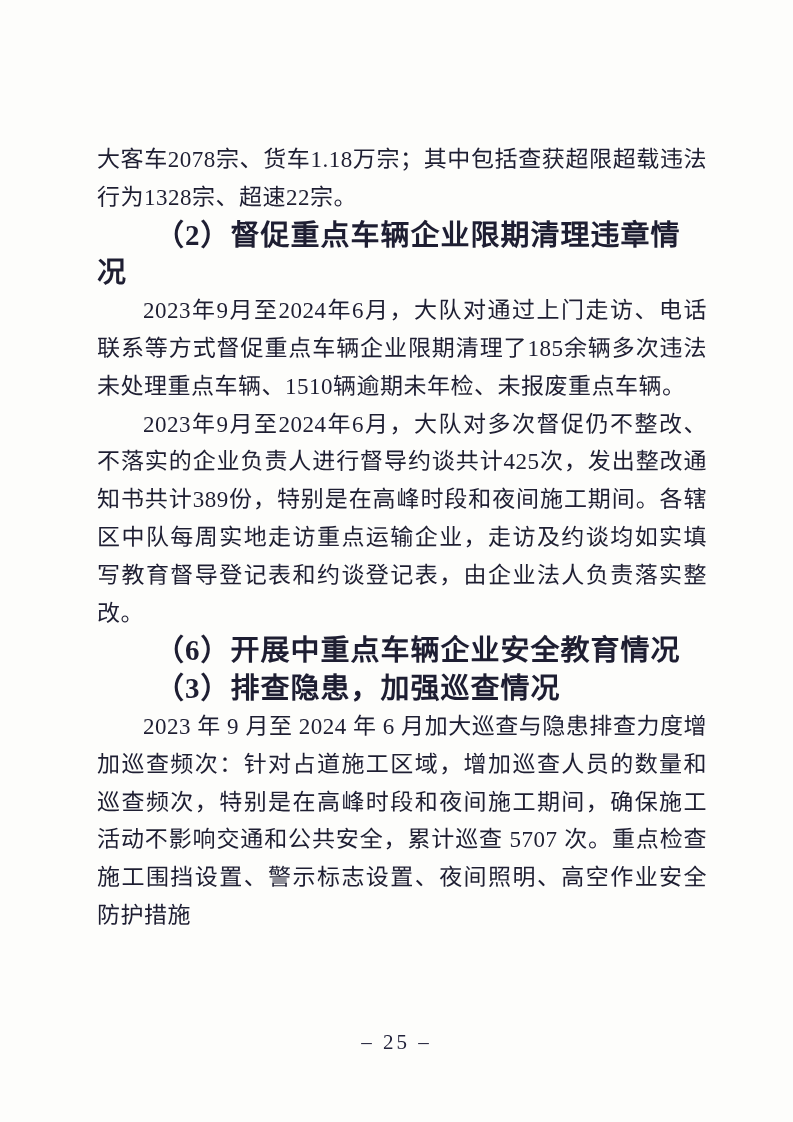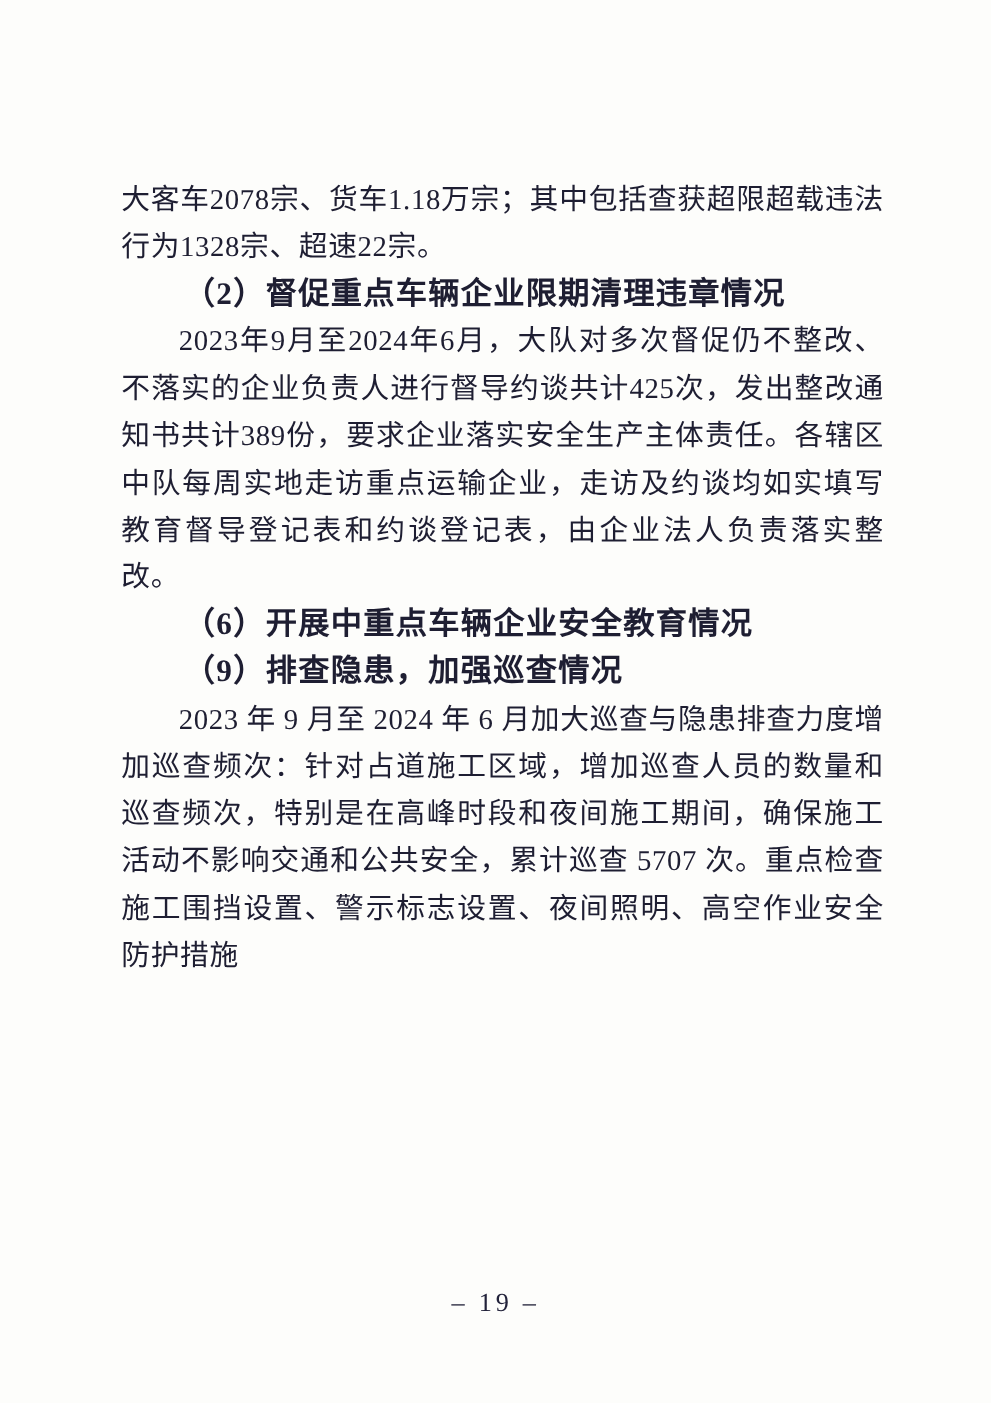--- a/index.html
+++ b/index.html
@@ -35,21 +35,21 @@
   .content p.para {
     margin: 0;
     text-indent: 2em;
     text-align: justify;
   }
   .content p.para.no-indent {
     text-indent: 0;
   }
   .content h3.heading {
     margin: 0;
-    font-size: 25px;
+    font-size: 29px;
     line-height: 37.8px;
     font-weight: bold;
     text-indent: 2em;
     letter-spacing: 1px;
   }
   .footer {
     position: absolute;
     left: 0;
     top: 1030px;
     width: 793px;
@@ -60,21 +60,22 @@
     font-family: "Liberation Serif", "DejaVu Serif", serif;
   }
 </style>
 </head>
 <body>
 
 <div class="page">
   <div class="content" id="doc-body">
       <p class="para no-indent">大客车2078宗、货车1.18万宗；其中包括查获超限超载违法行为1328宗、超速22宗。</p>
       <h3 class="heading">（2）督促重点车辆企业限期清理违章情况</h3>
-      <p class="para">2023年9月至2024年6月，大队对多次督促仍不整改、不落实的企业负责人进行督导约谈共计425次，发出整改通知书共计389份，要求企业落实安全生产主体责任。各辖区中队每周实地走访重点运输企业，走访及约谈均如实填写教育督导登记表和约谈登记表，由企业法人负责落实整改。</p>
+      <p class="para">2023年9月至2024年6月，大队对通过上门走访、电话联系等方式督促重点车辆企业限期清理了185余辆多次违法未处理重点车辆、1510辆逾期未年检、未报废重点车辆。</p>
+      <p class="para">2023年9月至2024年6月，大队对多次督促仍不整改、不落实的企业负责人进行督导约谈共计425次，发出整改通知书共计389份，特别是在高峰时段和夜间施工期间。各辖区中队每周实地走访重点运输企业，走访及约谈均如实填写教育督导登记表和约谈登记表，由企业法人负责落实整改。</p>
       <h3 class="heading">（6）开展中重点车辆企业安全教育情况</h3>
-      <h3 class="heading">（9）排查隐患，加强巡查情况</h3>
+      <h3 class="heading">（3）排查隐患，加强巡查情况</h3>
       <p class="para">2023 年 9 月至 2024 年 6 月加大巡查与隐患排查力度增加巡查频次：针对占道施工区域，增加巡查人员的数量和巡查频次，特别是在高峰时段和夜间施工期间，确保施工活动不影响交通和公共安全，累计巡查 5707 次。重点检查施工围挡设置、警示标志设置、夜间照明、高空作业安全防护措施</p>
     </div>
   <div class="footer">
-    <span>– 19 –</span>
+    <span>– 25 –</span>
   </div>
 </div>
 
 </body></html>

